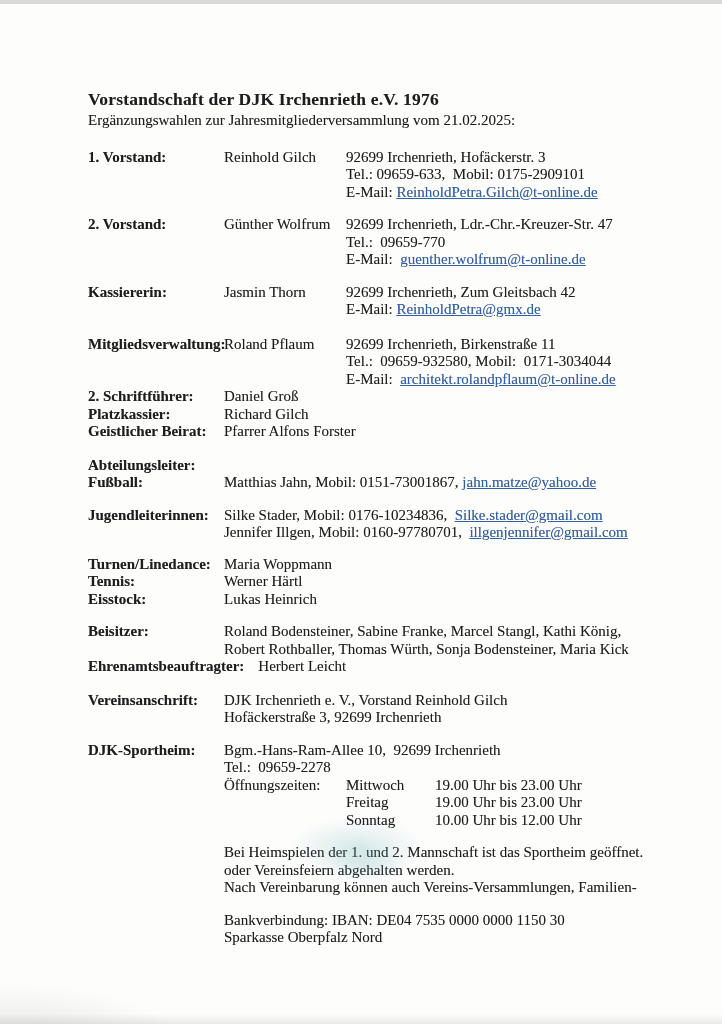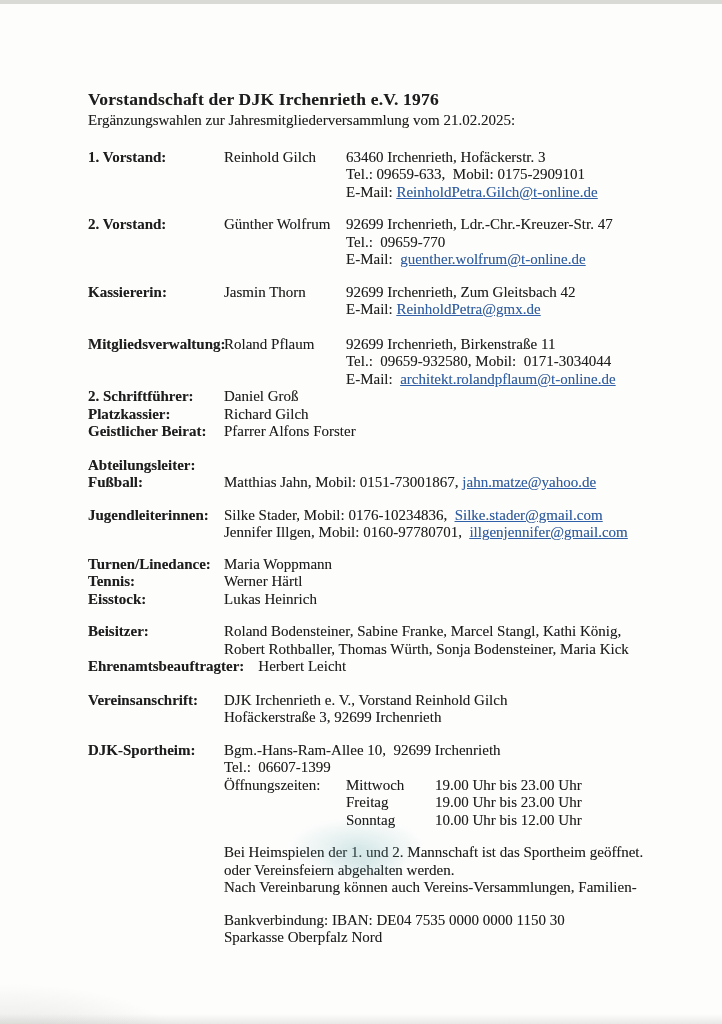--- a/index.html
+++ b/index.html
@@ -59,21 +59,21 @@
 <div class="paper">
   <div class="content">
 
     <h1 class="title">Vorstandschaft der DJK Irchenrieth e.V. 1976</h1>
     <div class="subtitle">Ergänzungswahlen zur Jahresmitgliederversammlung vom 21.02.2025:</div>
 
     <section class="row3">
       <div class="lbl b">1. Vorstand:</div>
       <div class="line">Reinhold Gilch</div>
       <div>
-        <div class="line">63460 Irchenrieth, Hofäckerstr. 3</div>
+        <div class="line">92699 Irchenrieth, Hofäckerstr. 3</div>
         <div class="line">Tel.: 09659-633,  Mobil: 0175-2909101</div>
         <div class="line"><span>E-Mail: </span><a class="link">ReinholdPetra.Gilch@t-online.de</a></div>
       </div>
     </section>
 
     <section class="row3">
       <div class="lbl b">2. Vorstand:</div>
       <div class="line">Günther Wolfrum</div>
       <div>
         <div class="line">92699 Irchenrieth, Ldr.-Chr.-Kreuzer-Str. 47</div>
@@ -169,21 +169,21 @@
       <div>
         <div class="line">DJK Irchenrieth e. V., Vorstand Reinhold Gilch</div>
         <div class="line">Hofäckerstraße 3, 92699 Irchenrieth</div>
       </div>
     </section>
 
     <section class="row2">
       <div class="lbl b">DJK-Sportheim:</div>
       <div>
         <div class="line">Bgm.-Hans-Ram-Allee 10,  92699 Irchenrieth</div>
-        <div class="line">Tel.:  06607-1399</div>
+        <div class="line">Tel.:  09659-2278</div>
         <div class="hours">
           <div class="line">Öffnungszeiten:</div>
           <div class="line">Mittwoch</div>
           <div class="line">19.00 Uhr bis 23.00 Uhr</div>
         </div>
         <div class="hours">
           <div></div>
           <div class="line">Freitag</div>
           <div class="line">19.00 Uhr bis 23.00 Uhr</div>
         </div>

